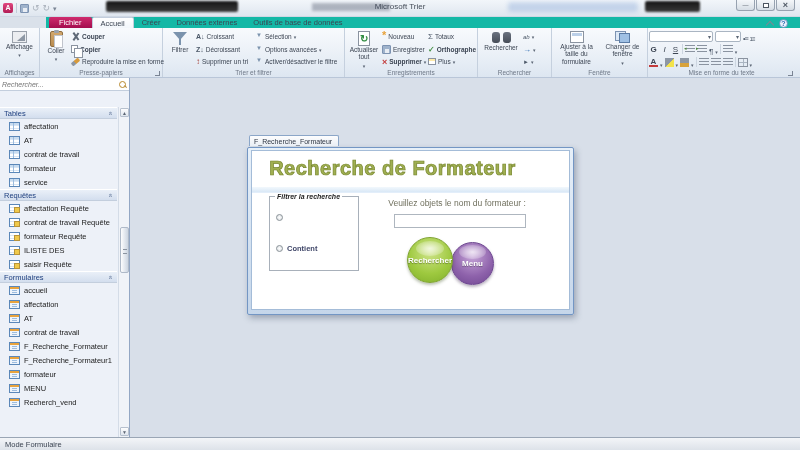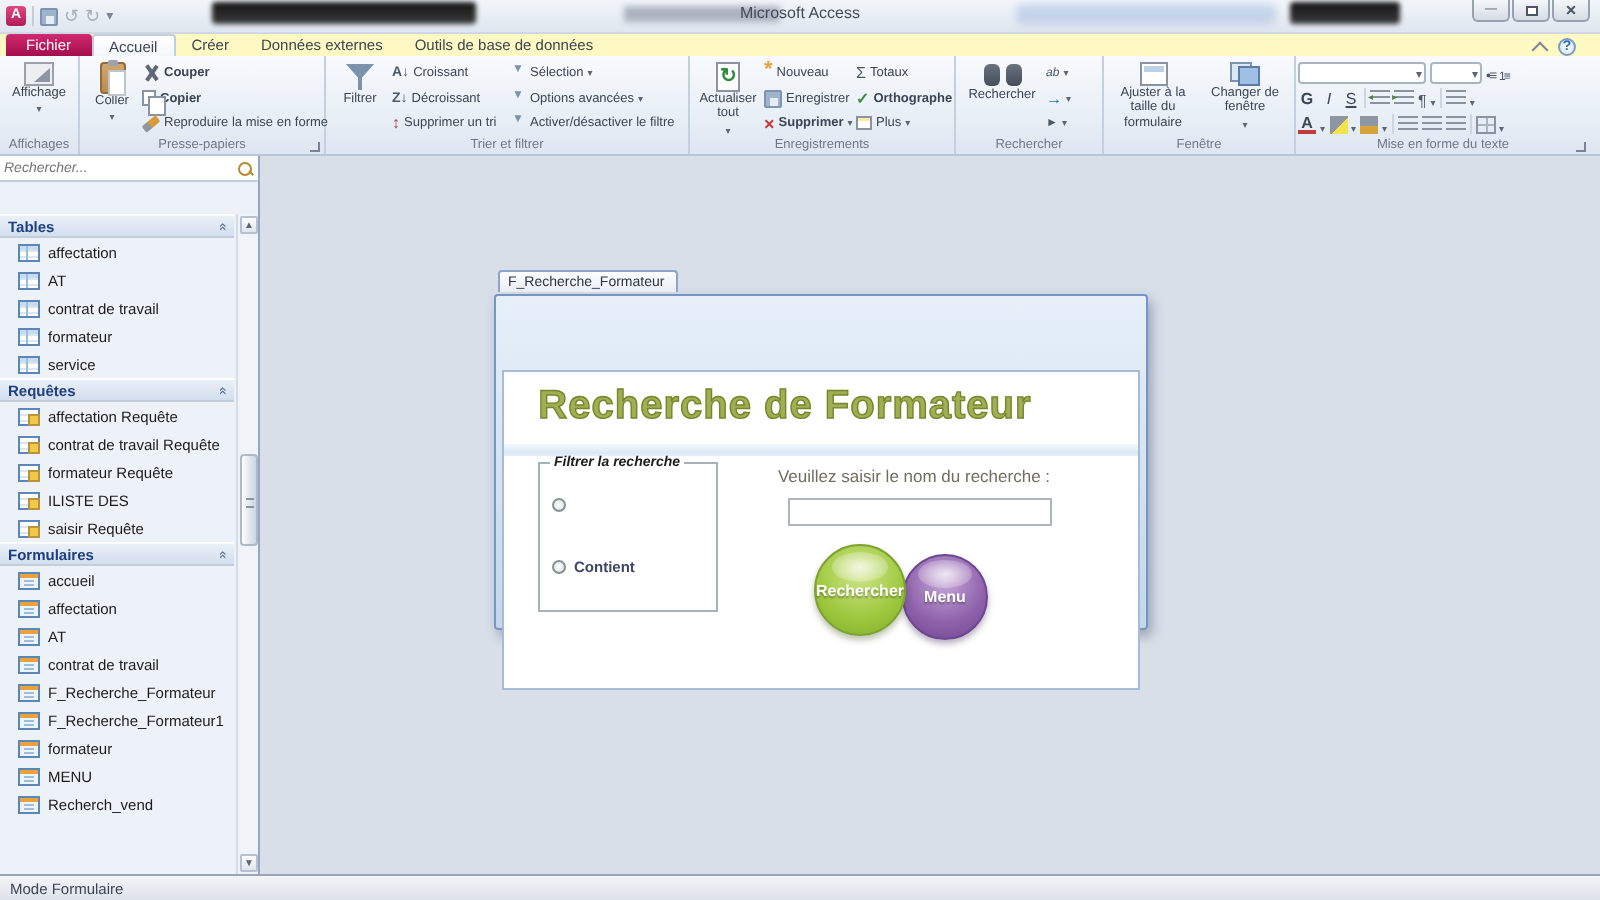--- a/index.html
+++ b/index.html
@@ -25,21 +25,21 @@
   .redact-right { left:645px; width:55px; }
   .redact-mid { position:absolute; top:2px; left:508px; width:130px; height:10px; background:rgba(110,150,210,0.30); filter:blur(2px); border-radius:3px; }
   .redact-near { position:absolute; top:3px; left:312px; width:78px; height:8px; background:rgba(60,70,90,0.35); filter:blur(1.5px); }
   .win-controls { position:absolute; right:5px; top:0; display:flex; }
   .wbtn { width:19px; height:11px; margin-left:1px; background:linear-gradient(#f4f7fa,#d6dde5); border:1px solid #97a2b0; border-top:none; border-radius:0 0 3px 3px; display:flex; align-items:center; justify-content:center; color:#4c5561; font-size:7px; line-height:1; }
   .g-min::before { content:"—"; font-size:6px; }
   .ic-restore { width:6px; height:5px; border:1px solid #4c5561; position:relative; background:#fff; }
   .g-close::before { content:"×"; font-weight:bold; font-size:9px; }
 
   
-  .tabrow { position:relative; height:11px; background:#fef9c3; display:flex; align-items:flex-end; }
+  .tabrow { position:relative; height:11px; background:#14b8a6; display:flex; align-items:flex-end;margin-left:46px; }
   .rtab { font-size:7.5px; color:#3c4553; padding:1px 8px 1px 8px; height:11px; line-height:10px; }
   .rtab-file { background:linear-gradient(#cf2a6d,#a40e4e); color:#fff; border-radius:2px 2px 0 0; margin-left:3px; padding:1px 10px; }
   .rtab-active { background:linear-gradient(#ffffff,#f2f6fb); border:1px solid #c3cedd; border-bottom:none; border-radius:2px 2px 0 0; }
   .ribbon-collapse { position:absolute; right:26px; top:3px; width:8px; height:6px; }
   .ribbon-collapse::before { content:""; position:absolute; left:1px; top:2px; width:5px; height:5px; border-left:1.5px solid #7d8794; border-top:1.5px solid #7d8794; transform:rotate(45deg); }
   .help-btn { position:absolute; right:12px; top:2px; width:9px; height:9px; border-radius:50%; background:radial-gradient(#ffffff,#cfe0f4); border:1px solid #7a9cc8; color:#2a6cb5; font-size:7px; font-weight:bold; text-align:center; line-height:8px; }
   .help-btn::before { content:"?"; }
 
   
   .ribbon { position:relative; height:50px; background:linear-gradient(#f8fafd,#e6edf5 70%,#dde6f1); border-bottom:1px solid #b9c6d8; display:flex; }
@@ -141,41 +141,41 @@
   .ic-mag::before { content:""; position:absolute; left:1px; top:1px; width:5px; height:5px; border:1.3px solid #b8892e; border-radius:50%; }
   .ic-mag::after { content:""; position:absolute; left:6px; top:6px; width:3px; height:1.3px; background:#b8892e; transform:rotate(45deg); }
   .nav-scroll-pad { position:absolute; top:29px; bottom:0; right:0; width:11px; background:#f0f3f8; border-left:1px solid #d4dce7; }
   .sb-arrow { position:absolute; left:1px; width:9px; height:9px; font-size:5px; color:#5c6675; text-align:center; line-height:9px; background:linear-gradient(#fdfdfe,#dfe5ed); border:1px solid #b6c0ce; border-radius:1px; }
   .sb-up { top:1px; } .sb-up::before { content:"▲"; }
   .sb-down { bottom:1px; } .sb-down::before { content:"▼"; }
   .sb-thumb { position:absolute; left:1px; top:120px; width:9px; height:46px; background:linear-gradient(90deg,#fdfdfe,#ccd5e1); border:1px solid #aeb9c8; border-radius:2px; }
   .sb-thumb::after { content:""; position:absolute; left:2px; top:21px; width:4px; height:3px; border-top:1px solid #8a93a0; border-bottom:1px solid #8a93a0; }
   .nav-list { position:absolute; top:29px; left:0; right:12px; bottom:0; overflow:hidden; }
   .nav-section { height:12px; background:linear-gradient(#eaf0f8,#d3deee); border-top:1px solid #fff; border-bottom:1px solid #c3cedd; display:flex; align-items:center; padding:0 4px; }
-  .nav-section-label { flex:1; font-size:7.5px; font-weight:bold; color:#1e3f7f; }
+  .nav-section-label { flex:1; font-size:7.5px; font-weight:normal; color:#1e3f7f; }
   .sec-chevron { font-size:7px; color:#52688e; transform:rotate(90deg); }
   .sec-chevron::before { content:"«"; }
   .nav-item { height:14px; display:flex; align-items:center; gap:4px; padding-left:9px; font-size:7.5px; color:#1c1c1c; white-space:nowrap; }
   .ni { flex:none; }
   .ic-table { width:11px; height:9px; border:1px solid #5b87b8; background:
       linear-gradient(90deg,transparent 3px,#9dbcde 3px,#9dbcde 4px,transparent 4px),
       linear-gradient(#c8dcf0 2px,transparent 2px),
       repeating-linear-gradient(#fff 0 2px,#d9e6f4 2px 3px); }
   .ic-query { position:relative; width:11px; height:9px; border:1px solid #5b87b8; background:repeating-linear-gradient(#fff 0 2px,#d9e6f4 2px 3px); }
   .ic-query::after { content:""; position:absolute; right:-1px; bottom:-1px; width:4px; height:4px; background:#f0c94a; border:1px solid #b8933a; }
   .ic-form { position:relative; width:11px; height:9px; border:1px solid #5b87b8; background:#eef4fb; }
   .ic-form::before { content:""; position:absolute; left:0; top:0; right:0; height:2px; background:#e8a33d; }
   .ic-form::after { content:""; position:absolute; left:2px; top:3px; width:5px; height:1px; background:#9dbcde; box-shadow:0 2px 0 #9dbcde; }
 
   
   .workspace { position:relative; flex:1; background:#d8dfe9; }
   .form-window { position:absolute; left:117px; top:52px; width:327px; }
   .fw-tab { display:inline-block; margin-left:2px; padding:2px 6px 1px 4px; font-size:7px; color:#2c3442; background:linear-gradient(#fdfdfe,#e9eef5); border:1px solid #8ba6c8; border-bottom:none; border-radius:2px 2px 0 0; position:relative; z-index:2; }
   .fw-frame { position:relative; margin-top:-1px; height:168px; background:linear-gradient(#e7f0f9,#c5d6ea); border:1px solid #7396c4; border-radius:2px; padding:2px 3px 4px 3px; box-shadow:2px 3px 6px rgba(40,55,80,0.35); }
-  .fw-content { position:relative; height:100%; background:#fff; border:1px solid #a4bcd8; overflow:hidden;margin-top:35px; }
+  .fw-content { position:relative; height:100%; background:#fff; border:1px solid #a4bcd8; overflow:hidden; }
   .fw-band { position:absolute; left:0; right:0; top:36px; height:6px; background:linear-gradient(#f2f8fd,#d9e8f6); border-bottom:1px solid #e3eefa; }
   .fw-title { position:absolute; left:0; right:36px; top:6px; text-align:center; font-size:20px; font-weight:bold; letter-spacing:0.5px; color:#a0af52; -webkit-text-stroke:0.7px #76862c; }
   .filter-box { position:absolute; left:17px; top:42px; width:90px; height:78px; border:1px solid #a8b0ba; }
   .filter-box legend { margin-left:5px; padding:0 2px; font-size:7px; font-weight:bold; font-style:italic; color:#1c1c1c; }
   .radio-row { position:absolute; left:6px; display:flex; align-items:center; gap:4px; }
   .radio-row-1 { top:14px; }
   .radio-row-2 { top:44px; }
   .radio-dot { width:7px; height:7px; border-radius:50%; border:1px solid #8a9298; background:radial-gradient(#ffffff,#d8dce0); flex:none; }
   .radio-label { font-size:7.5px; font-weight:bold; color:#3f4668; }
   .radio-label-dashed { border:1px dashed #555; padding:2px 14px 2px 2px; }
@@ -201,21 +201,21 @@
 
   <div class="titlebar">
     <div class="qat">
       <span class="qat-logo"></span>
       <span class="qat-sep"></span>
       <span class="ic-save8"></span>
       <span class="qat-glyph g-undo"></span>
       <span class="qat-glyph g-redo"></span>
       <span class="qat-glyph g-drop"></span>
     </div>
-    <span class="title-text">Microsoft Access</span>
+    <span class="title-text">Microsoft Trier</span>
     <div class="redact redact-left"></div>
     <div class="redact-near"></div>
     <div class="redact-mid"></div>
     <div class="redact redact-right"></div>
     <div class="win-controls">
       <span class="wbtn g-min"></span>
       <span class="wbtn">
           <span class="ic-restore"></span>
         </span>
       <span class="wbtn g-close"></span>
@@ -554,21 +554,21 @@
               <legend>Filtrer la recherche</legend>
               <div class="radio-row radio-row-1">
                 <span class="radio-dot"></span>
               </div>
               <div class="radio-row radio-row-2">
                 <span class="radio-dot"></span>
                 <span class="radio-label">Contient</span>
               </div>
             </fieldset>
 
-            <div class="fw-prompt">Veuillez saisir le nom du recherche :</div>
+            <div class="fw-prompt">Veuillez objets le nom du formateur :</div>
             <input class="fw-input" value="" style="">
 
             <div class="round-btn btn-green">Rechercher</div>
             <div class="round-btn btn-purple">Menu</div>
           </div>
         </div>
       </div>
     </div>
 
   </div>

